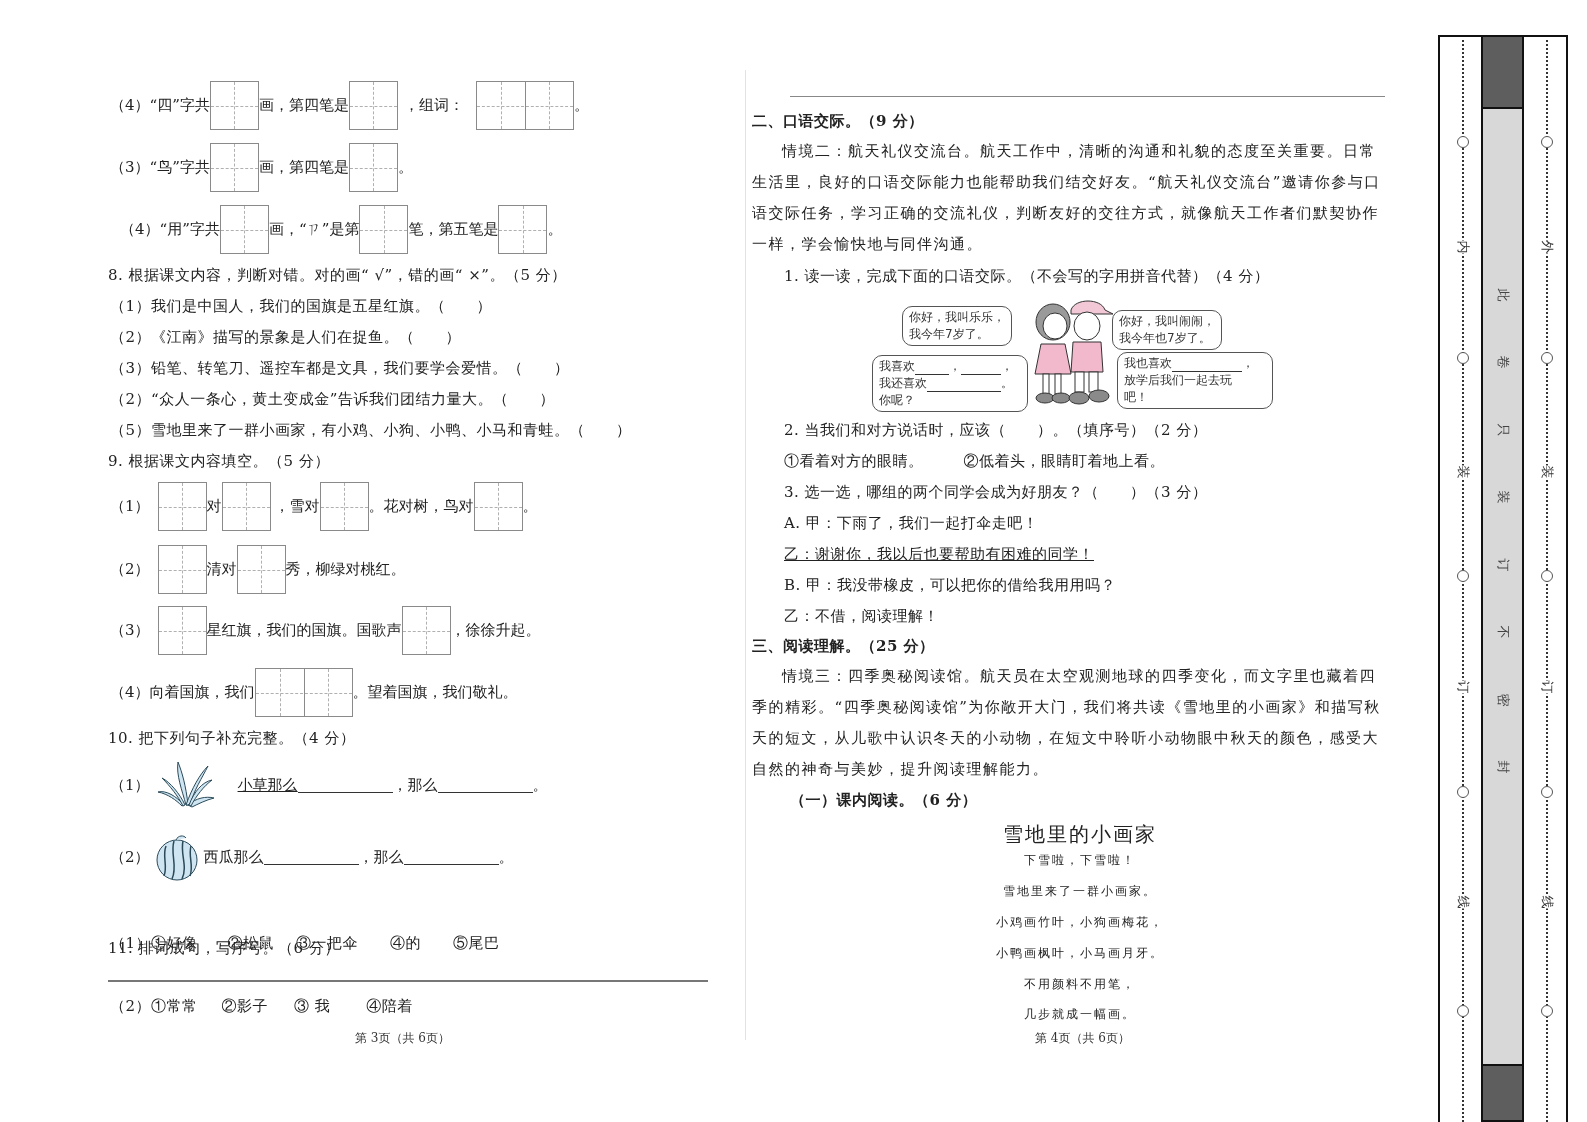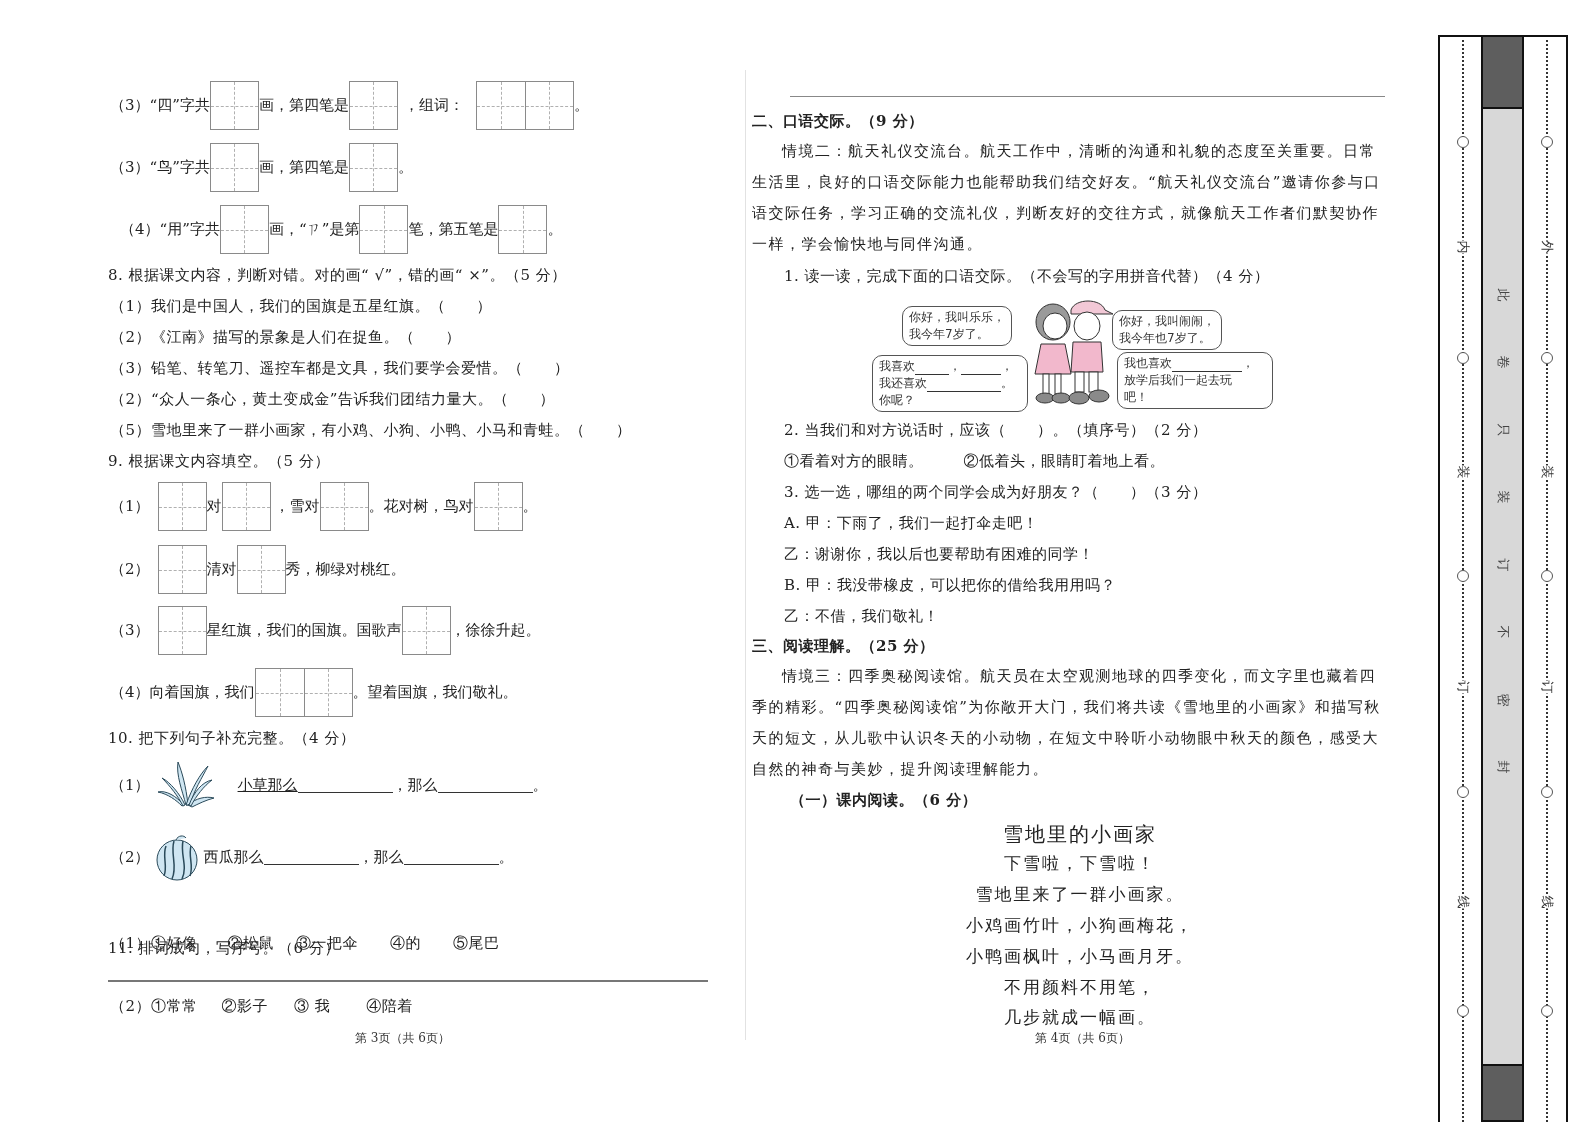--- a/index.html
+++ b/index.html
@@ -25,42 +25,42 @@
   .row-tzg span.t { display: inline-block; }
 
   .blank { display: inline-block; border-bottom: 1px solid #333; height: 16px; vertical-align: bottom; }
 
   .divider-v { position: absolute; left: 745px; top: 70px; width: 1px; height: 970px; background: #e2e2e2; }
   .hr { position: absolute; height: 2px; background: #777; }
 
   .page-num { position: absolute; font-size: 12px; color: #333; }
 
   .para { position: absolute; font-size: 15px; line-height: 31px; text-indent: 2em; letter-spacing: 1.5px; }
-  .poem { position: absolute; left: 900px; width: 360px; text-align: center; font-size: 17px; letter-spacing: 2px; }
+  .poem { position: absolute; left: 900px; width: 360px; text-align: center; font-size: 12px; letter-spacing: 2px; }
 
   
   .strip-outer { position: absolute; left: 1438px; top: 35px; width: 130px; height: 1087px; border-left: 2px solid #111; border-top: 2px solid #111; border-right: 2px solid #111; }
   .strip-gray { position: absolute; left: 1481px; top: 35px; width: 43px; height: 1087px; background: #d8d8d8; border-left: 2px solid #111; border-right: 2px solid #111; }
   .strip-dark-top { position: absolute; left: 1481px; top: 35px; width: 43px; height: 74px; background: #5e5e5e; border: 2px solid #111; }
   .strip-dark-bot { position: absolute; left: 1481px; top: 1064px; width: 43px; height: 58px; background: #5e5e5e; border: 2px solid #111; }
   .dotline { position: absolute; width: 0; border-left: 2px dotted #333; }
   .ring { position: absolute; width: 12px; height: 12px; border: 1px solid #555; border-radius: 50%; background: #fff; }
   .vchar { position: absolute; font-size: 13px; color: #333; transform: rotate(90deg); background: #fff; line-height: 14px; }
   .vchar.g { background: transparent; color: #444; }
 
   
   .bubble { position: absolute; border: 1px solid #555; border-radius: 10px; background: #fff; font-size: 12px; line-height: 17px; padding: 2px 6px; font-family: "DejaVu Sans", sans-serif; color: #333; white-space: nowrap; }
 </style>
 </head>
 <body>
 
 <div>
 
   <div class="row-tzg" style="left:110px; top:81px;">
-    <span class="t">（3）“四”字共</span>
+    <span class="t">（4）“四”字共</span>
     <span class="tzg"></span>
     <span class="t">画，第四笔是</span>
     <span class="tzg"></span>
     <span class="t" style="margin-left:6px;margin-right:12px;">，组词：</span>
     <span class="tzg w2">
         <span class="mid"></span>
         <span class="q3"></span>
       </span>
     <span class="t">。</span>
   </div>
@@ -231,23 +231,23 @@
       <ellipse cx="74" cy="100" rx="10" ry="6" fill="#8a8a8a" stroke="#333"></ellipse>
     </svg>
   </div>
 
   <div class="line" style="left:784px; top:420px;">2. 当我们和对方说话时，应该（　　）。（填序号）（2 分）</div>
   <div class="line" style="left:784px; top:451px;">
     <span>①看着对方的眼睛。</span><span style="display:inline-block;width:40px"></span><span>②低着头，眼睛盯着地上看。</span>
   </div>
   <div class="line" style="left:784px; top:482px;">3. 选一选，哪组的两个同学会成为好朋友？（　　）（3 分）</div>
   <div class="line" style="left:784px; top:513px;">A. 甲：下雨了，我们一起打伞走吧！</div>
-  <div class="line" style="left:784px; top:544px;">乙：谢谢你，我以后也要帮助有困难的同学！</div>
+  <div class="line" style="left:784px; top:544px;text-decoration:underline;">乙：谢谢你，我以后也要帮助有困难的同学！</div>
   <div class="line" style="left:784px; top:575px;">B. 甲：我没带橡皮，可以把你的借给我用用吗？</div>
-  <div class="line" style="left:784px; top:606px;">乙：不借，我们敬礼！</div>
+  <div class="line" style="left:784px; top:606px;">乙：不借，阅读理解！</div>
 
   <div class="line bold" style="left:752px; top:636px;">三、阅读理解。（25 分）</div>
   <div class="para" style="left:752px; top:661px; width:640px;">情境三：四季奥秘阅读馆。航天员在太空观测地球的四季变化，而文字里也藏着四季的精彩。“四季奥秘阅读馆”为你敞开大门，我们将共读《雪地里的小画家》和描写秋天的短文，从儿歌中认识冬天的小动物，在短文中聆听小动物眼中秋天的颜色，感受大自然的神奇与美妙，提升阅读理解能力。</div>
 
   <div class="line bold" style="left:790px; top:790px;">（一）课内阅读。（6 分）</div>
 
   <div class="poem" style="top:821px; font-size:20px; font-family:'DejaVu Sans', sans-serif;">雪地里的小画家</div>
   <div class="poem" style="top:852px;">下雪啦，下雪啦！</div>
   <div class="poem" style="top:883px;">雪地里来了一群小画家。</div>
   <div class="poem" style="top:914px;">小鸡画竹叶，小狗画梅花，</div>

